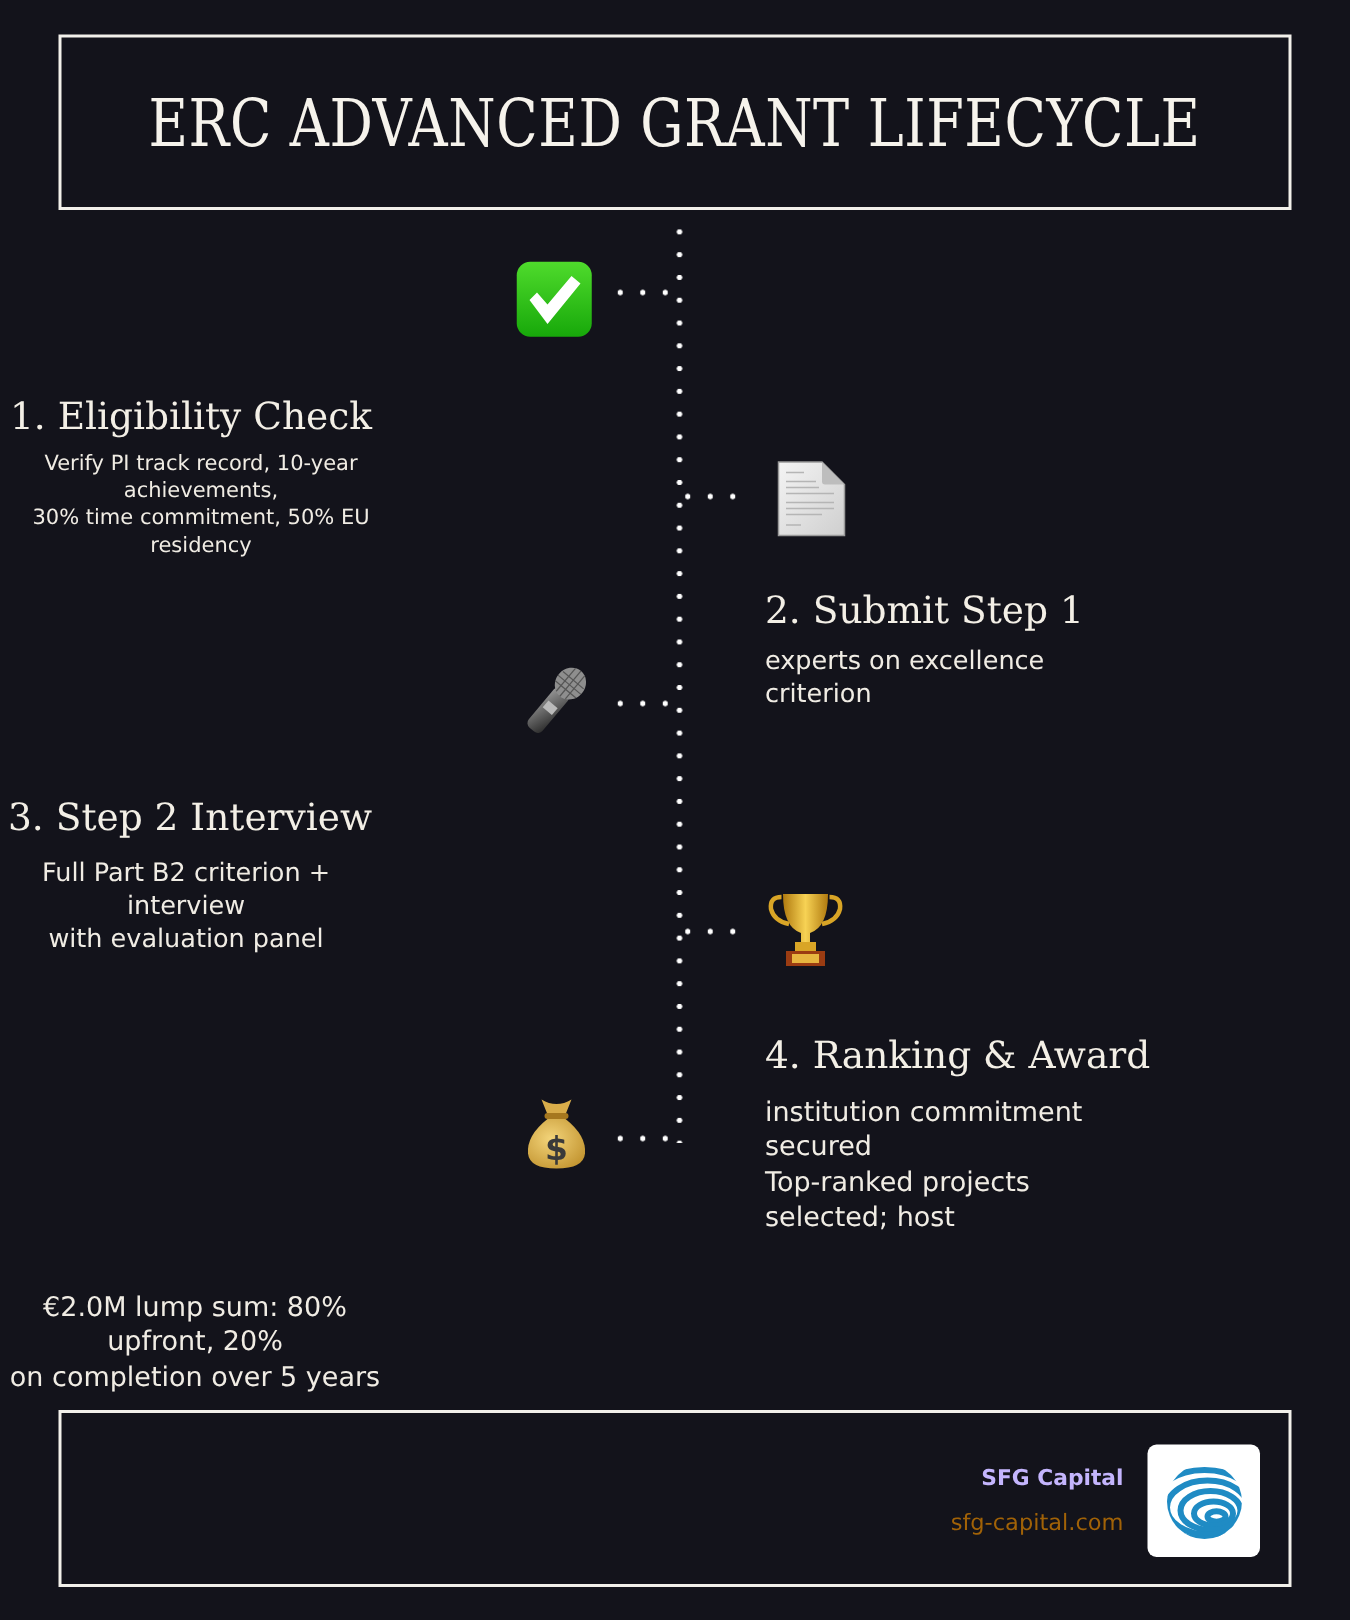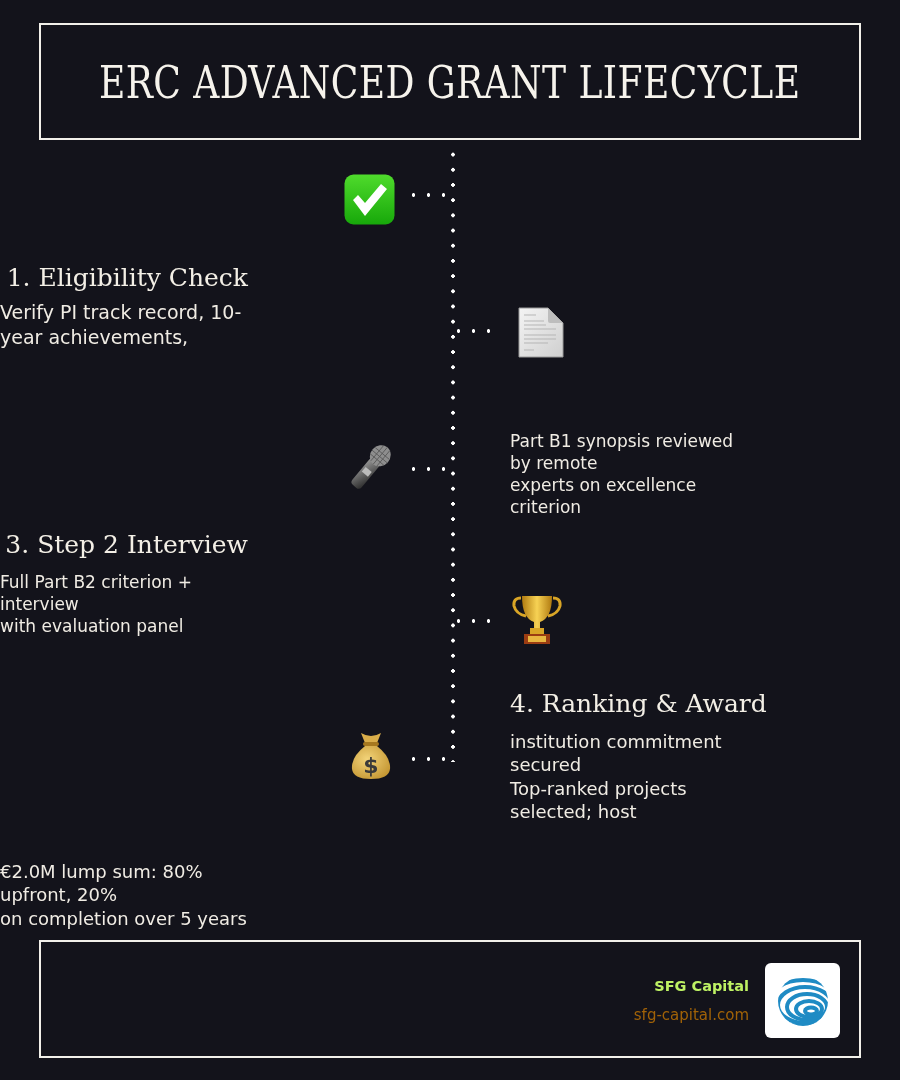--- a/index.html
+++ b/index.html
@@ -56,32 +56,32 @@
       color: #f3efe6;
       white-space: nowrap;
       line-height: 1;
     }
     .step-desc {
       position: absolute;
       font-family: "DejaVu Sans", "Liberation Sans", sans-serif;
       color: #f0ece4;
       line-height: 1.3;
     }
-    .left  { text-align: left; }
+    .left  { text-align: center; }
     .right { text-align: left; }
 
     .footer-box {
       position: absolute; left: 39px; top: 940px;
       width: 822px; height: 118px;
       border: 2px solid #f2f0ea;
     }
     .brand-name {
       position: absolute; right: 110px; top: 36px;
       font-family: "DejaVu Sans", "Liberation Sans", sans-serif;
-      font-weight: bold; font-size: 14.5px; color: #bef264;
+      font-weight: bold; font-size: 14.5px; color: #c4b5fd;
     }
     .brand-url {
       position: absolute; right: 110px; top: 64px;
       font-family: "DejaVu Sans", "Liberation Sans", sans-serif;
       font-size: 15px; color: #a16207;
     }
     .logo {
       position: absolute; right: 19px; top: 21px;
       width: 75px; height: 75px;
       background: #ffffff; border-radius: 6px;
@@ -106,22 +106,23 @@
           <stop offset="0" stop-color="#4fdb2c"></stop>
           <stop offset="1" stop-color="#17a80a"></stop>
         </linearGradient>
       </defs>
       <rect x="0.5" y="0.5" width="50" height="50" rx="9" fill="url(#gGreen)"></rect>
       <path d="M9 26 L14 21 L21 29 L37 10 L43 15 L21 42 Z" fill="#ffffff"></path>
     </svg>
   </div>
   <div class="hline" style="left:406px; top:193px; width:50px;"></div>
   <div class="step-title left" style="right:508px; top:265px;">1. Eligibility Check</div>
-  <div class="step-desc left" style="right:488px; top:300px; font-size:19px;">
+  <div class="step-desc left" style="right:488px; top:300px; font-size:14px;">
     <div>Verify PI track record, 10-year achievements,</div>
+    <div>30% time commitment, 50% EU residency</div>
   </div>
 
   <div class="hline" style="left:451px; top:329px; width:50px;"></div>
   <div class="icon" style="left:518px; top:307px; width:46px; height:51px;">
     <svg width="46" height="51" viewBox="0 0 46 51">
       <defs>
         <linearGradient id="gPaper" x1="0" y1="0" x2="1" y2="1">
           <stop offset="0" stop-color="#f4f4f4"></stop>
           <stop offset="1" stop-color="#cfcfcf"></stop>
         </linearGradient>
@@ -133,22 +134,22 @@
         <line x1="6" y1="14" x2="26" y2="14"></line>
         <line x1="6" y1="18" x2="28" y2="18"></line>
         <line x1="6" y1="22" x2="38" y2="22"></line>
         <line x1="6" y1="28" x2="38" y2="28"></line>
         <line x1="6" y1="32" x2="38" y2="32"></line>
         <line x1="6" y1="36" x2="30" y2="36"></line>
         <line x1="6" y1="43" x2="16" y2="43"></line>
       </g>
     </svg>
   </div>
+  <div class="step-title right" style="left:510px; top:394px;">2. Submit Step 1</div>
   <div class="step-desc right" style="left:510px; top:430px; font-size:17px;">
-    <div>Part B1 synopsis reviewed by remote</div>
     <div>experts on excellence criterion</div>
   </div>
 
   <div class="icon" style="left:344px; top:444px; width:52px; height:48px;">
     <svg width="52" height="48" viewBox="0 0 52 48">
       <defs>
         <linearGradient id="gMic" x1="0" y1="0" x2="1" y2="1">
           <stop offset="0" stop-color="#9a9a9a"></stop>
           <stop offset="1" stop-color="#2a2a2a"></stop>
         </linearGradient>

